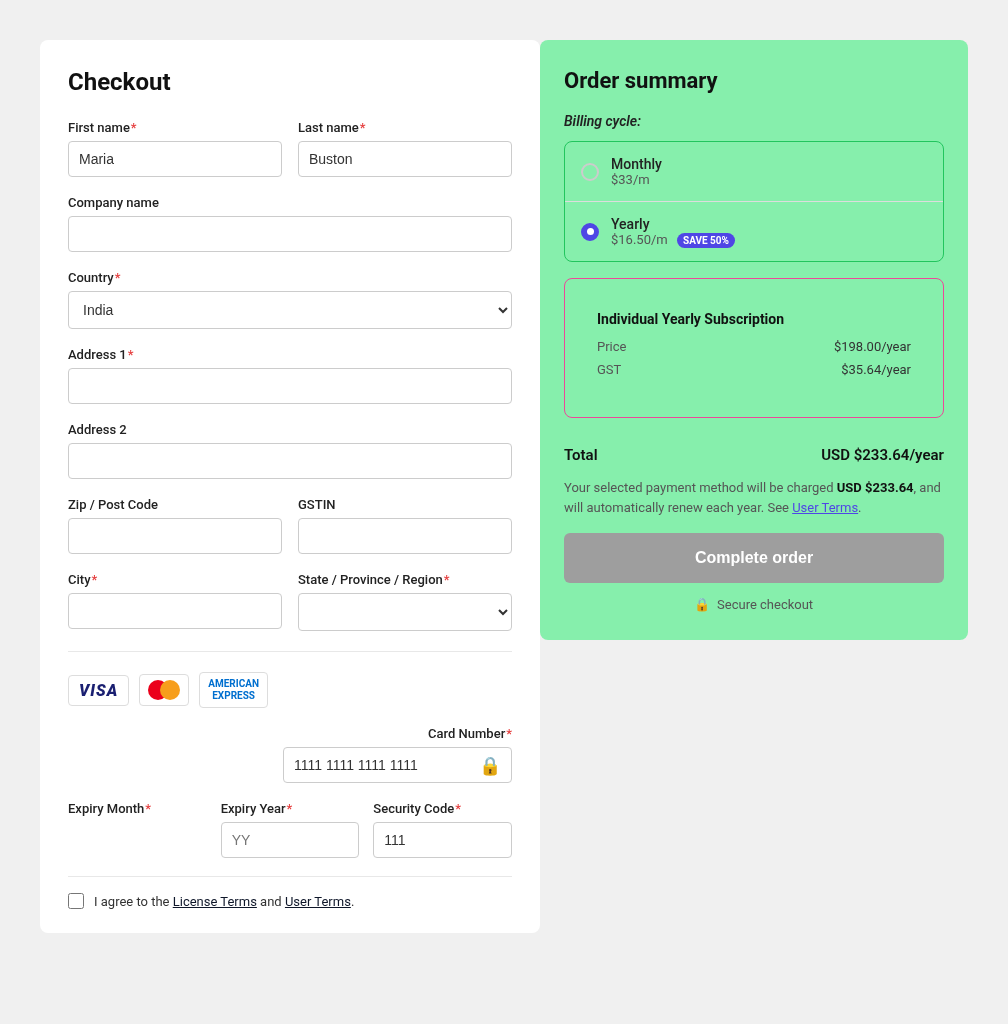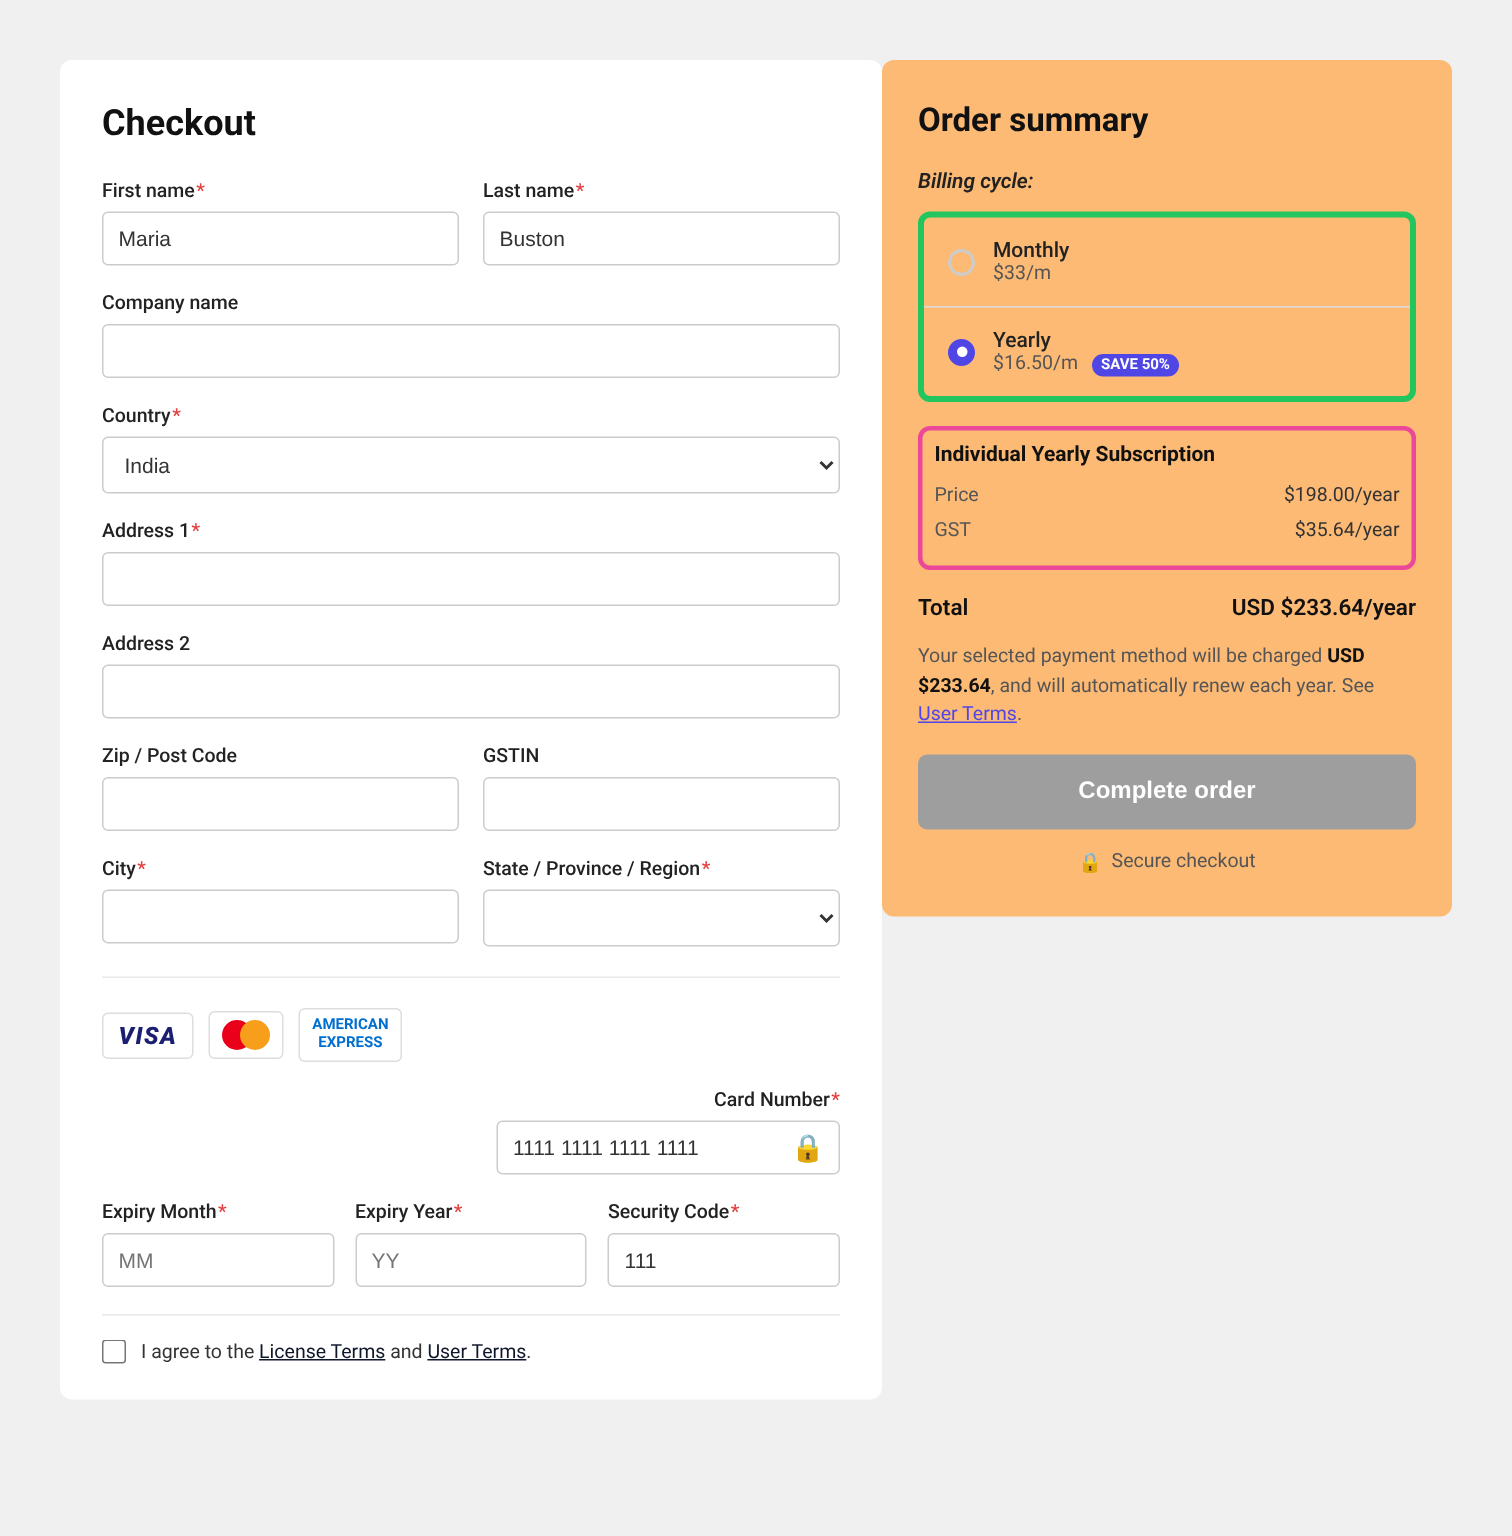--- a/index.html
+++ b/index.html
@@ -159,42 +159,42 @@
       color: #333;
     }
     .terms-link {
       color: #0f172a;
       text-decoration: underline;
       cursor: pointer;
     }
 
     
     .order-panel {
-      background: #fdba74;
+      background: #86efac;
       border-radius: 8px;
       padding: 28px 24px;
-      width: 380px;
+      width: 428px;
       flex-shrink: 0;
       align-self: flex-start;
     }
     .order-title {
       font-size: 22px;
       font-weight: 700;
       color: #111;
       margin-bottom: 20px;
     }
     .billing-label {
       font-size: 14px;
       font-weight: 600;
       color: #222;
       margin-bottom: 12px;
       font-style: italic;
     }
     .billing-options {
-      border: 4px solid #22c55e;
+      border: 1px solid #22c55e;
       border-radius: 8px;
       overflow: hidden;
       margin-bottom: 16px;
     }
     .billing-option {
       display: flex;
       align-items: center;
       gap: 12px;
       padding: 14px 16px;
       cursor: pointer;
@@ -237,24 +237,24 @@
     .save-badge {
       background: #4f46e5;
       color: #fff;
       font-size: 10px;
       font-weight: 700;
       padding: 2px 6px;
       border-radius: 12px;
       margin-left: 6px;
     }
     .subscription-box {
-      border: 3px solid #ec4899;
+      border: 1px solid #ec4899;
       border-radius: 8px;
-      padding: 8px;
-      margin-bottom: 16px;
+      padding: 32px;
+      margin-bottom: 28px;
     }
     .subscription-title {
       font-size: 14px;
       font-weight: 700;
       color: #111;
       margin-bottom: 12px;
     }
     .price-row {
       display: flex;
       justify-content: space-between;
@@ -419,21 +419,20 @@
         <input class="form-input" type="text" value="1111 1111 1111 1111" style="padding-right: 36px;">
         <span class="lock-icon">🔒</span>
       </div>
     </div>
 
     <div class="expiry-row">
       <div class="expiry-group">
         <label class="form-label">
           <span>Expiry Month</span><span class="required-star">*</span>
         </label>
-        <input class="form-input" type="text" placeholder="MM" style="">
       </div>
       <div class="expiry-group">
         <label class="form-label">
           <span>Expiry Year</span><span class="required-star">*</span>
         </label>
         <input class="form-input" type="text" placeholder="YY" style="">
       </div>
       <div class="expiry-group">
         <label class="form-label">
           <span>Security Code</span><span class="required-star">*</span>

